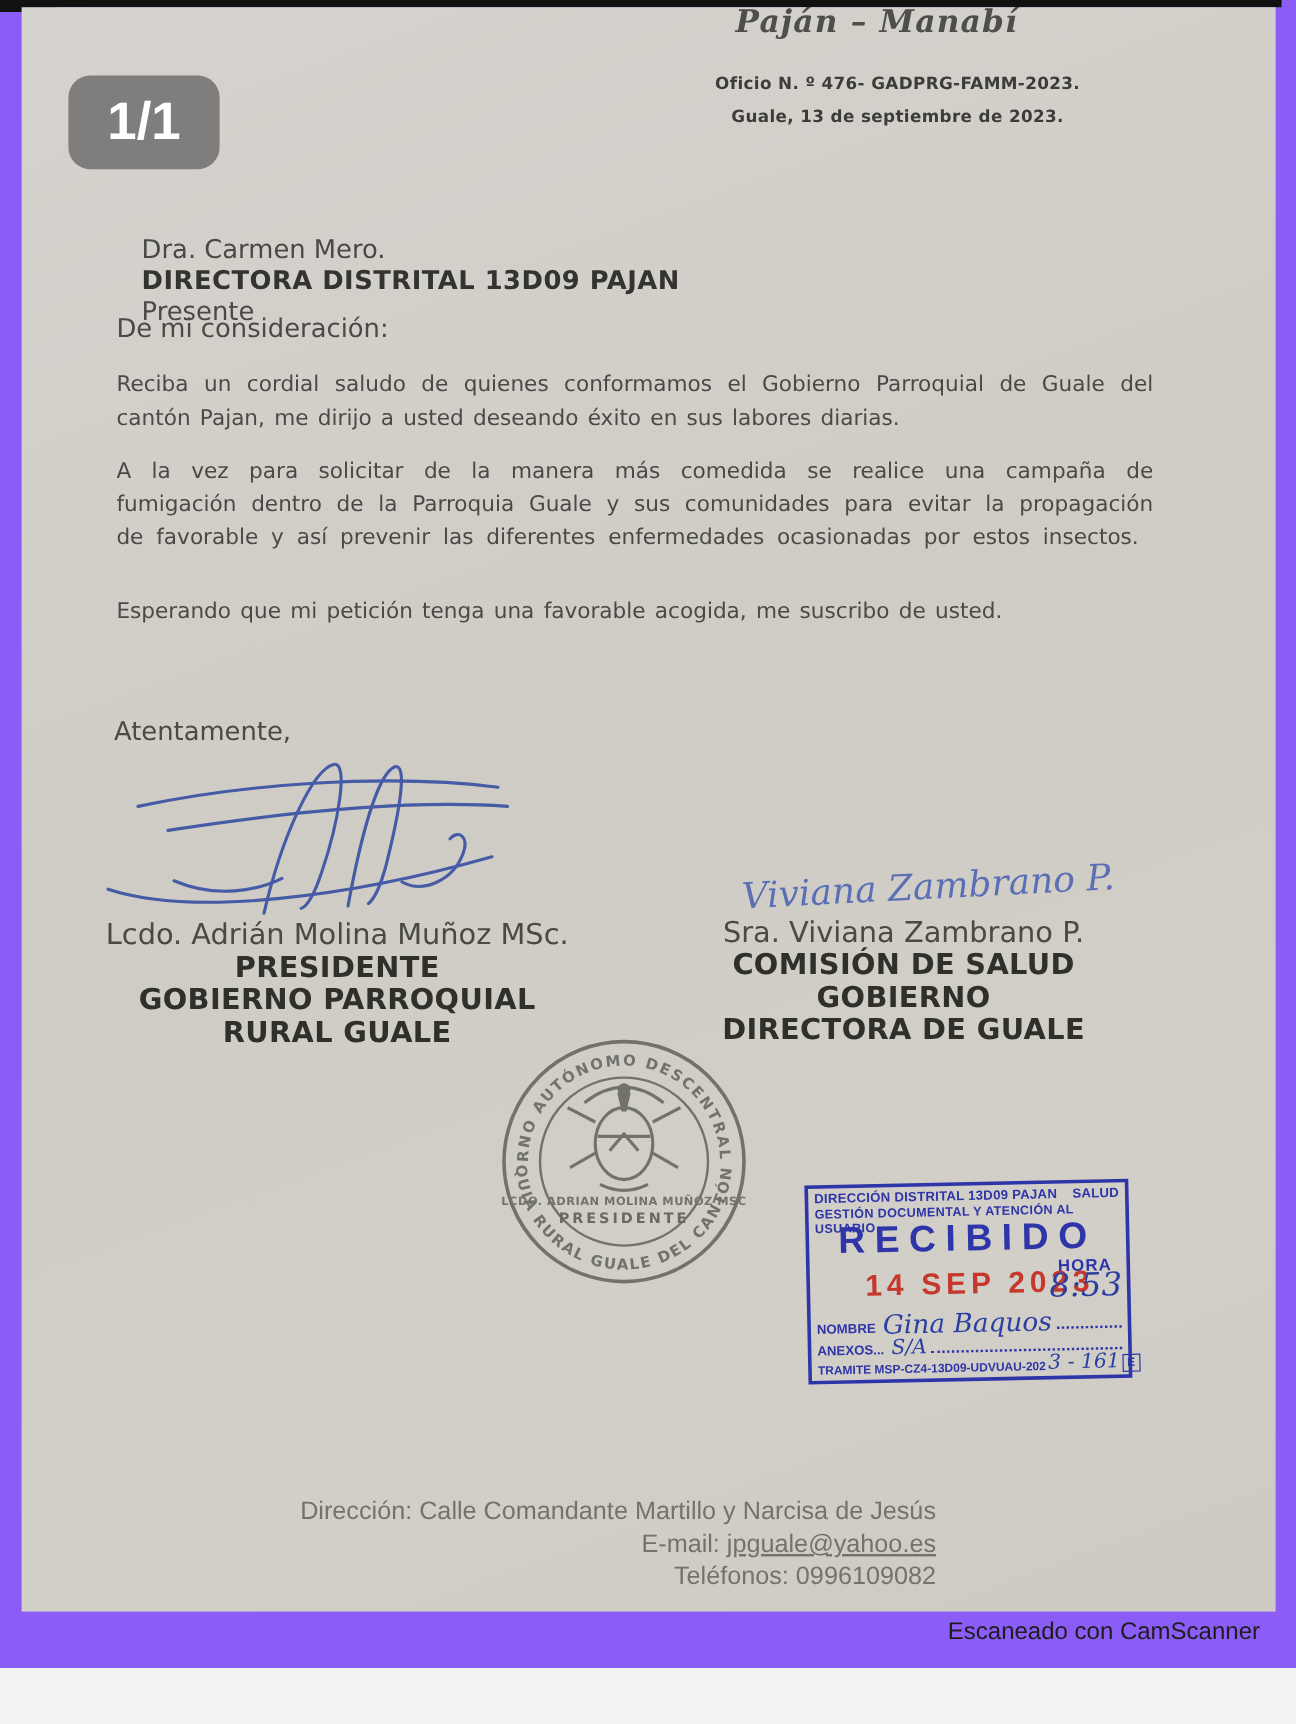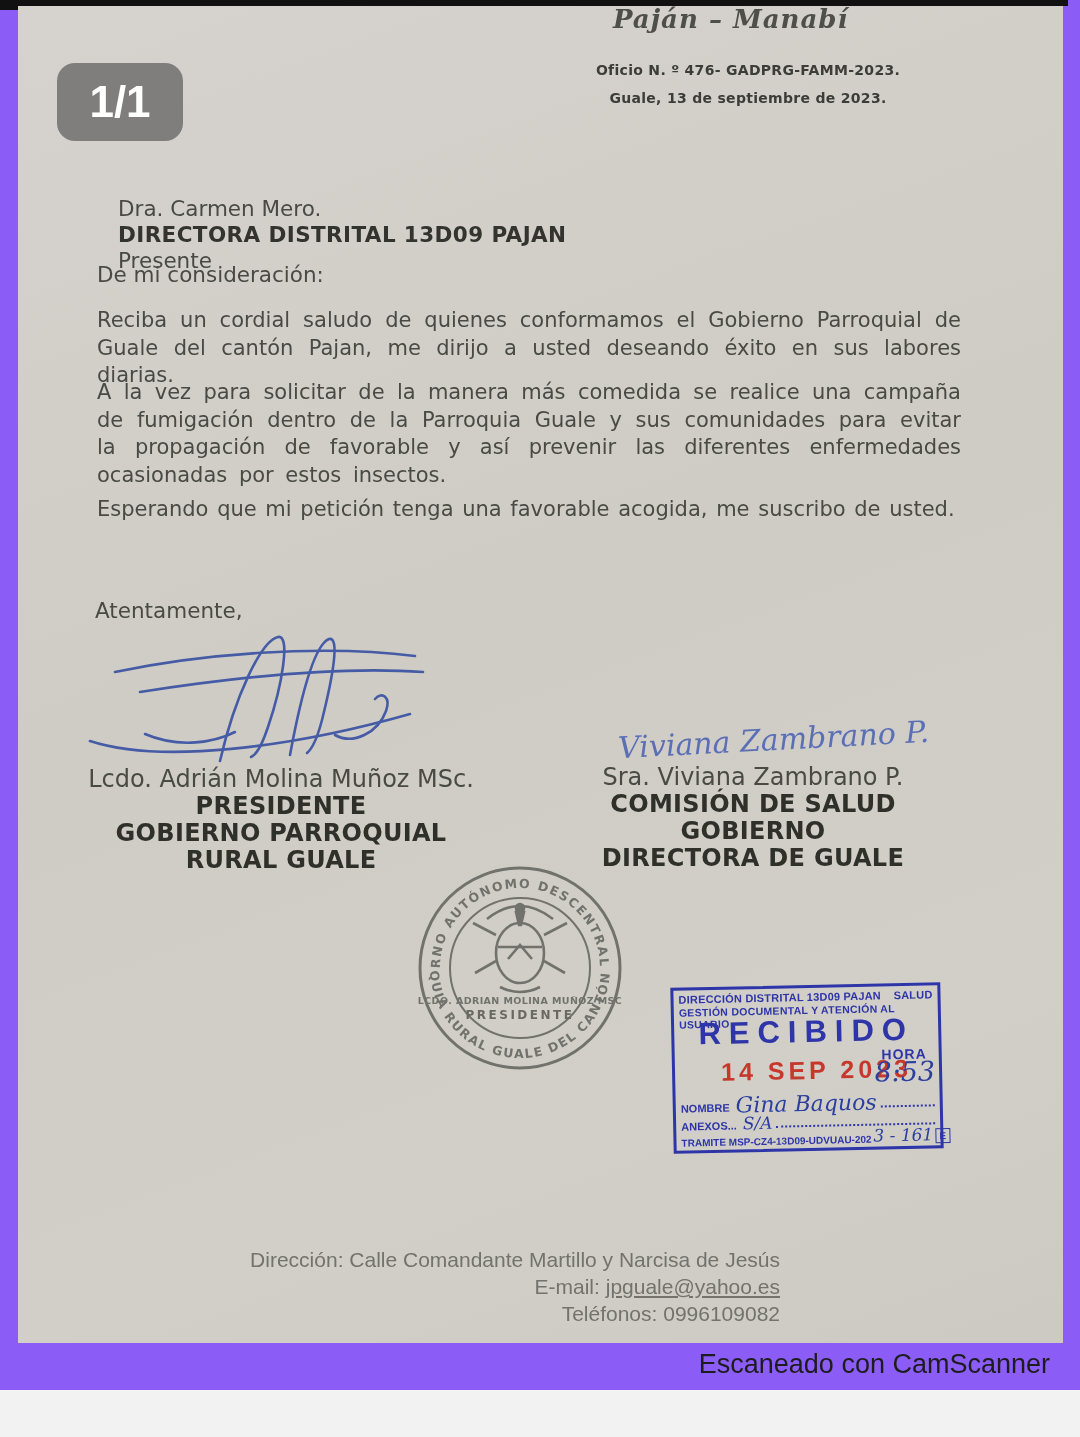--- a/index.html
+++ b/index.html
@@ -22,21 +22,21 @@
   
   .page-badge{position:absolute;left:57px;top:63px;width:126px;height:78px;border-radius:18px;
     background:rgba(104,103,101,.78);color:#fff;font-size:44px;font-weight:bold;
     display:flex;align-items:center;justify-content:center;font-family:"Liberation Sans",sans-serif;}
 
   .recipient{position:absolute;left:100px;top:146px;font-size:21.5px;line-height:26px;color:#4a4a44;margin-top:44px;}
   .recipient .bold{font-weight:bold;color:#34342f;letter-spacing:.4px;}
 
   .salutation{position:absolute;left:79px;top:256px;font-size:21.5px;color:#4a4a44;}
 
-  .para{position:absolute;left:79px;width:864px;font-size:21px;line-height:27.5px;
+  .para{position:absolute;left:79px;width:864px;font-size:18px;line-height:27.5px;
     text-align:justify;color:#4a4a44;word-spacing:2px;}
   .p1{top:301px;}
   .p2{top:373px;word-spacing:5px;}
   .p3{top:490px;text-align:left;}
 
   .closing{position:absolute;left:77px;top:592px;font-size:21.5px;color:#4a4a44;}
 
   .sig-svg{position:absolute;left:67px;top:608px;}
 
   .signer{position:absolute;font-size:24px;line-height:27px;text-align:center;color:#4a4a44;}
@@ -73,21 +73,21 @@
   .dotline{flex:1;border-bottom:2.5px dotted #2d35a8;margin-bottom:3px;}
   .s-tramite{position:absolute;left:5px;right:3px;top:139px;display:flex;align-items:flex-end;}
   .s-tramite .s-label{font-size:10px;}
   .s-tramite .s-handval{font-size:17px;margin:0 2px -1px 2px;}
   .s-ebox{margin-left:auto;border:1.5px solid #2d35a8;font-size:10px;font-weight:bold;padding:0 3px;line-height:13px;}
 
   .footer{position:absolute;left:222px;top:1224px;width:540px;text-align:right;
     font-family:"Liberation Sans",sans-serif;font-size:21px;line-height:27px;color:#73726c;margin-top:16px;}
   .footer a{color:#73726c;text-decoration:underline;}
 
-  .scan-credit{position:absolute;top:1349px;right:30px;font-size:27px;color:#1d1d1d;
+  .scan-credit{position:absolute;top:1349px;right:30px;font-size:20px;color:#1d1d1d;
     font-family:"Liberation Sans",sans-serif;}
   .bottom-strip{position:absolute;left:0;top:1390px;width:1080px;height:47px;background:#f2f2f2;}
 </style>
 </head>
 <body>
 
 <div class="stage">
 
   <div class="scan-edge-top"></div>
   <div class="scan-edge-corner"></div>

